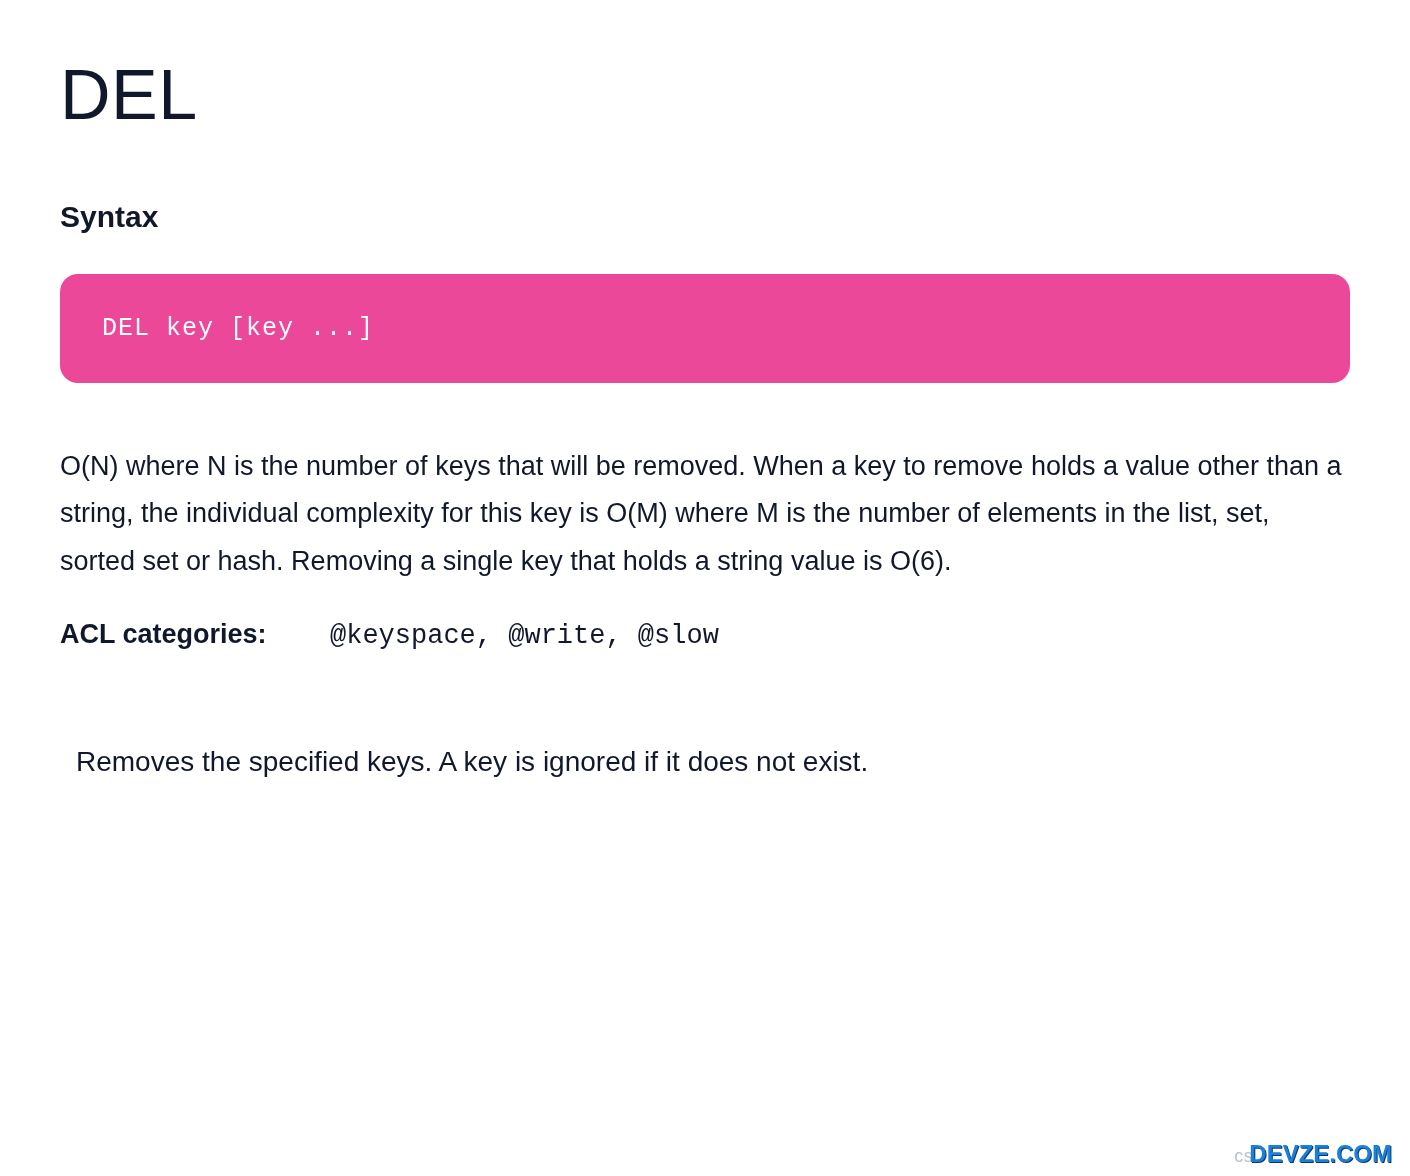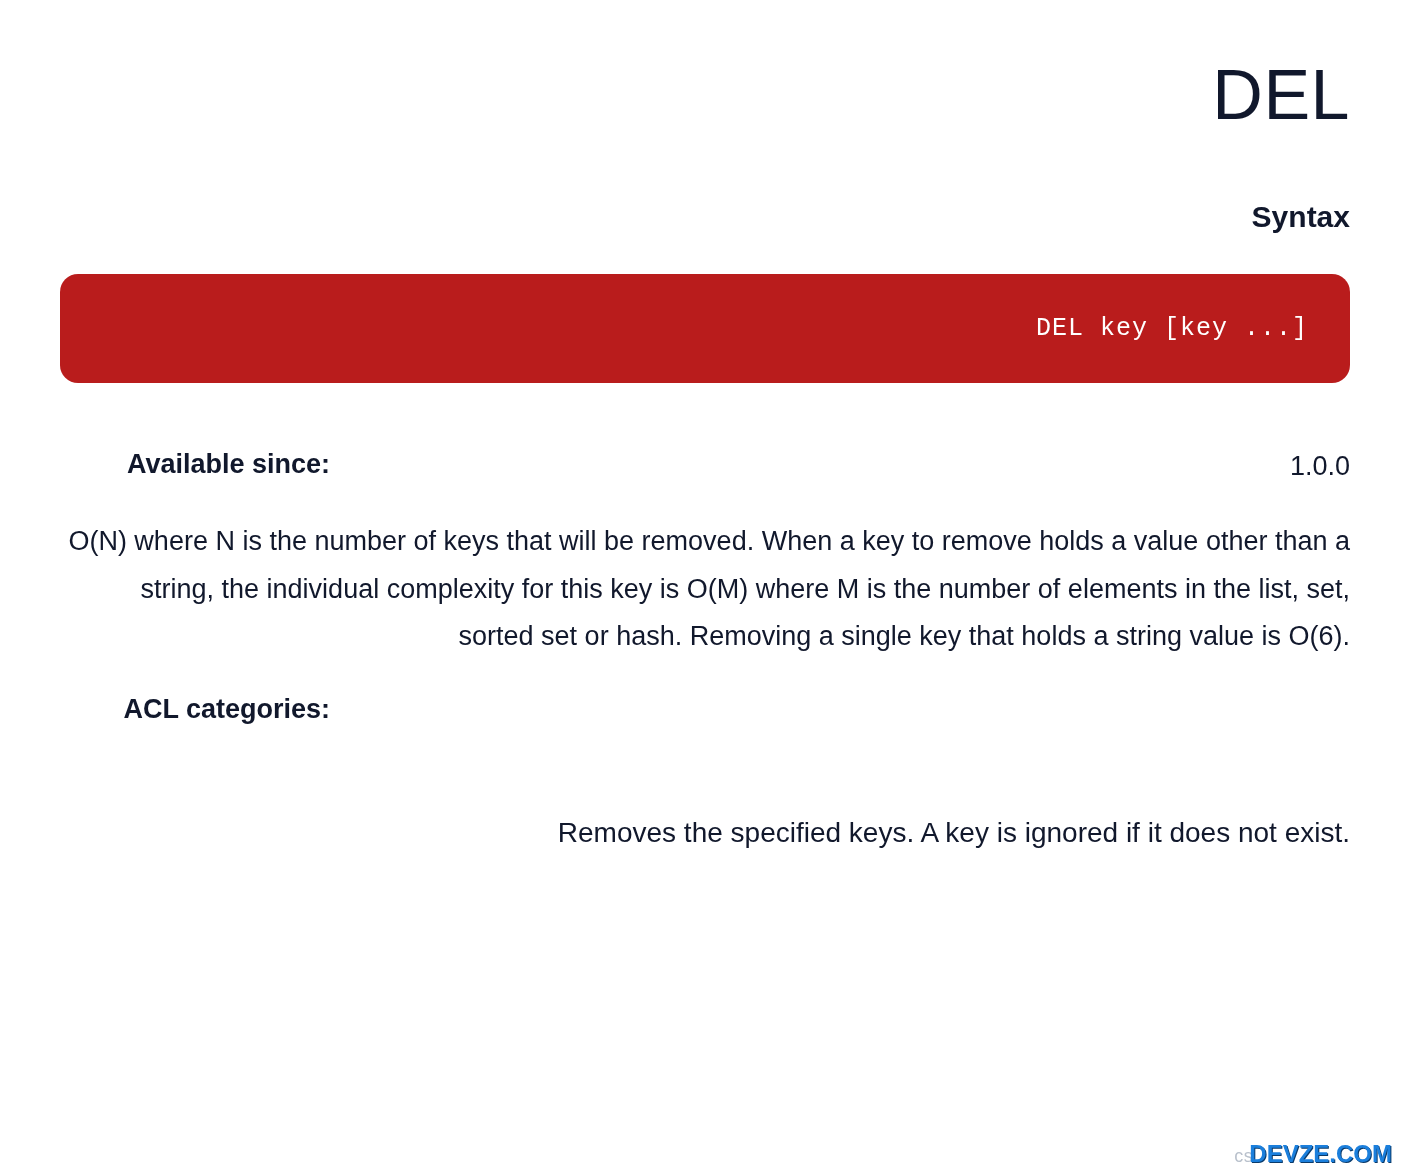--- a/index.html
+++ b/index.html
@@ -1,19 +1,18 @@
 <!DOCTYPE html>
 <html><head>
   <meta charset="utf-8">
   <style>
     * {
       margin: 0;
       padding: 0;
       box-sizing: border-box;
-      text-align: right;
     }
     body {
       font-family: -apple-system, BlinkMacSystemFont, "Segoe UI", Helvetica, Arial, sans-serif;
       background: #ffffff;
       color: #11182c;
       padding: 60px 60px 40px 60px;
       width: 1410px;
       height: 1176px;
       position: relative;
     }
@@ -25,21 +24,21 @@
       margin-bottom: 70px;
       line-height: 1;
     }
     .section-heading {
       font-size: 30px;
       font-weight: 600;
       color: #11182c;
       margin-bottom: 40px;
     }
     .code-block {
-      background: #b91c1c;
+      background: #ec4899;
       border-radius: 18px;
       padding: 40px 42px;
       margin-bottom: 60px;
     }
     .code-block code {
       font-family: "SFMono-Regular", Consolas, "Liberation Mono", Menlo, monospace;
       color: #ffffff;
       font-size: 25px;
       letter-spacing: 1px;
       white-space: pre;
@@ -100,31 +99,28 @@
 <h1 class="page-title">DEL</h1>
 
 <h2 class="section-heading">Syntax</h2>
 
 <div class="code-block">
   <code>DEL key [key ...]</code>
 </div>
 
 <div class="meta-list">
 
-  <div class="meta-row">
-    <div class="meta-label">Available since:</div>
-    <div class="meta-value">1.0.0</div>
-  </div>
 
   <div class="meta-row">
     <div class="meta-value">O(N) where N is the number of keys that will be removed. When a key to remove holds a value other than a string, the individual complexity for this key is O(M) where M is the number of elements in the list, set, sorted set or hash. Removing a single key that holds a string value is O(6).</div>
   </div>
 
   <div class="meta-row">
     <div class="meta-label">ACL categories:</div>
+    <div class="meta-value mono">@keyspace, @write, @slow</div>
   </div>
 
 </div>
 
 <p class="description">Removes the specified keys. A key is ignored if it does not exist.</p>
 
 <div class="watermark">
   <span>cs</span><span class="brand">DEVZE.COM</span>
 </div>
 

